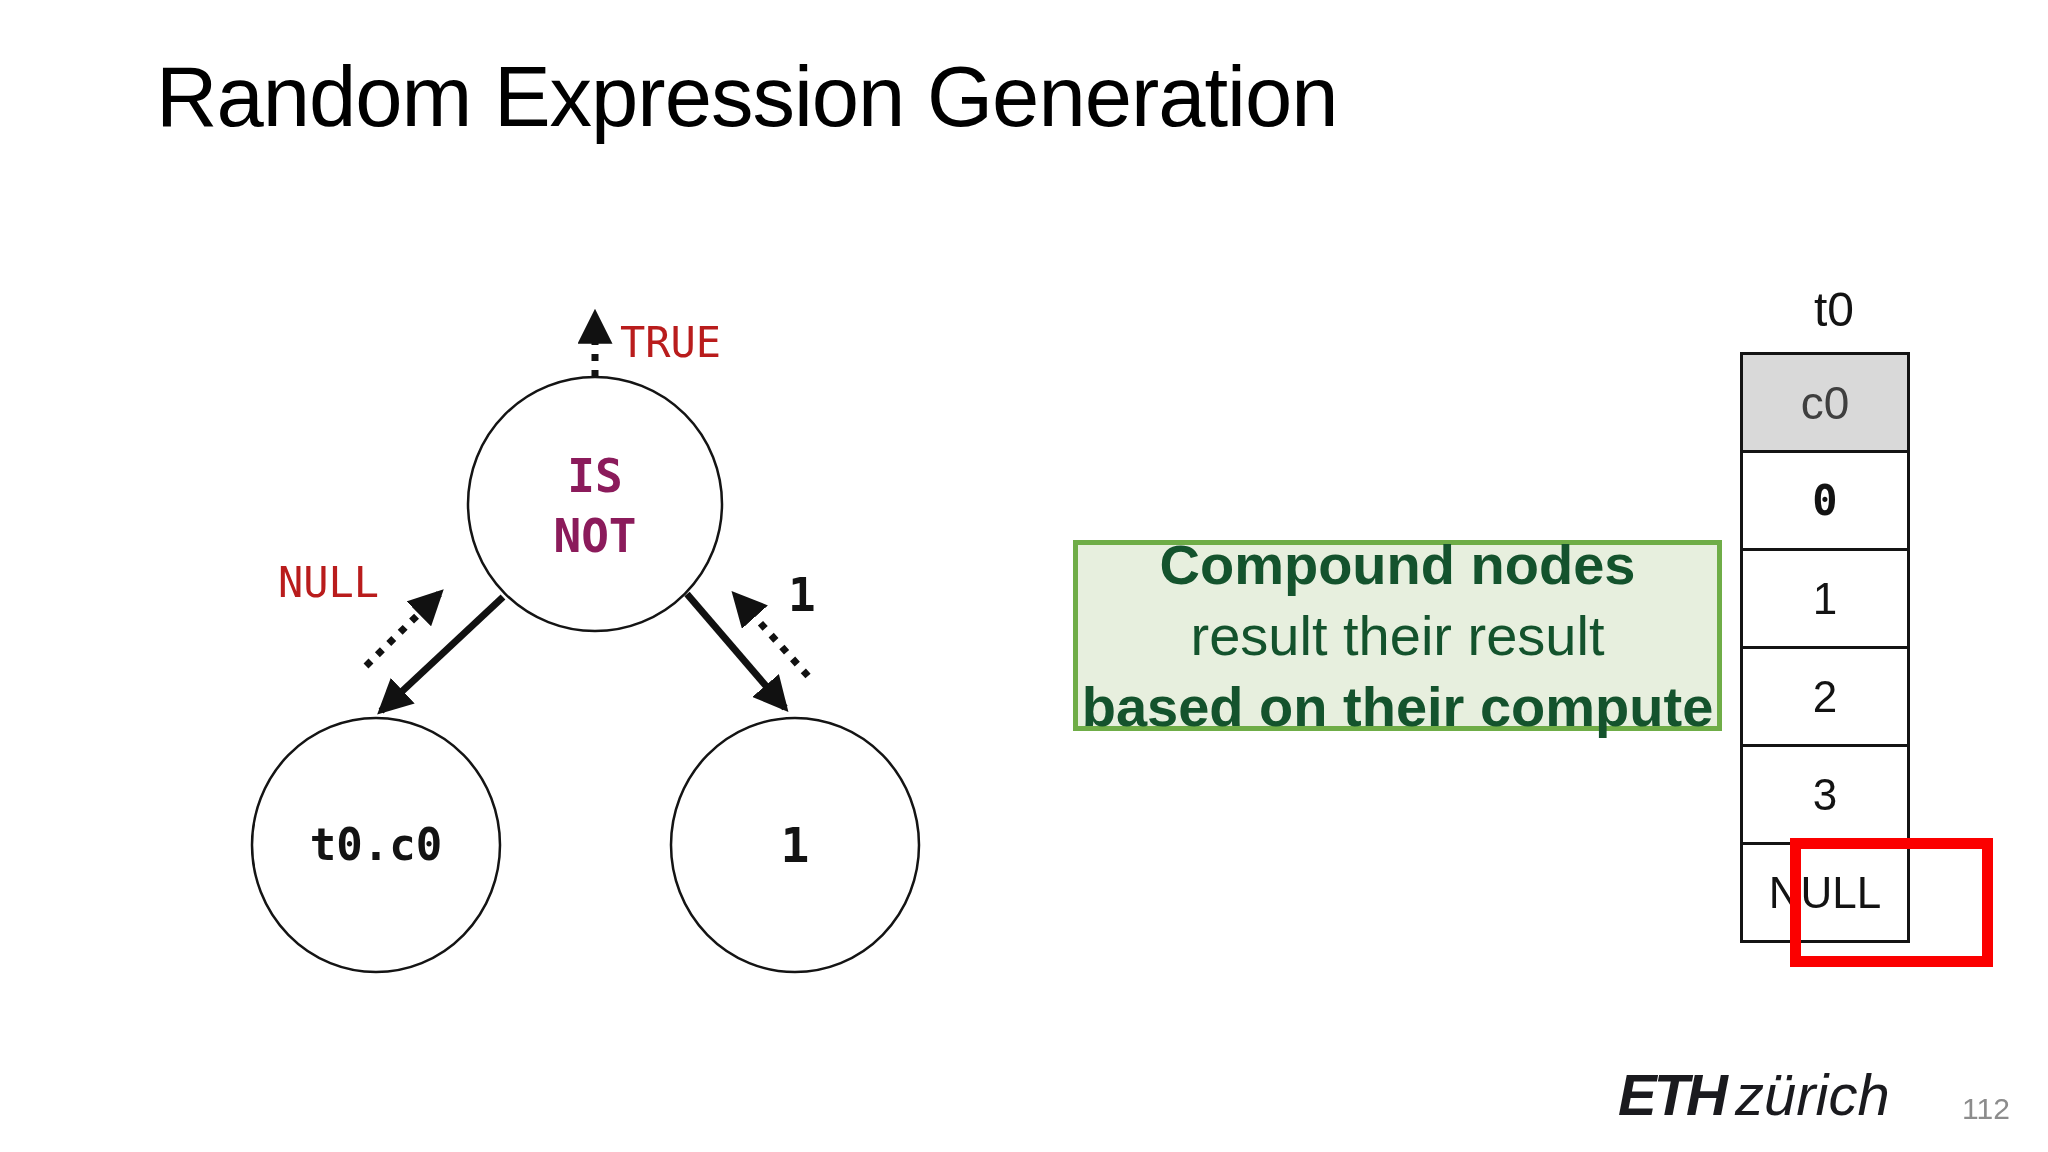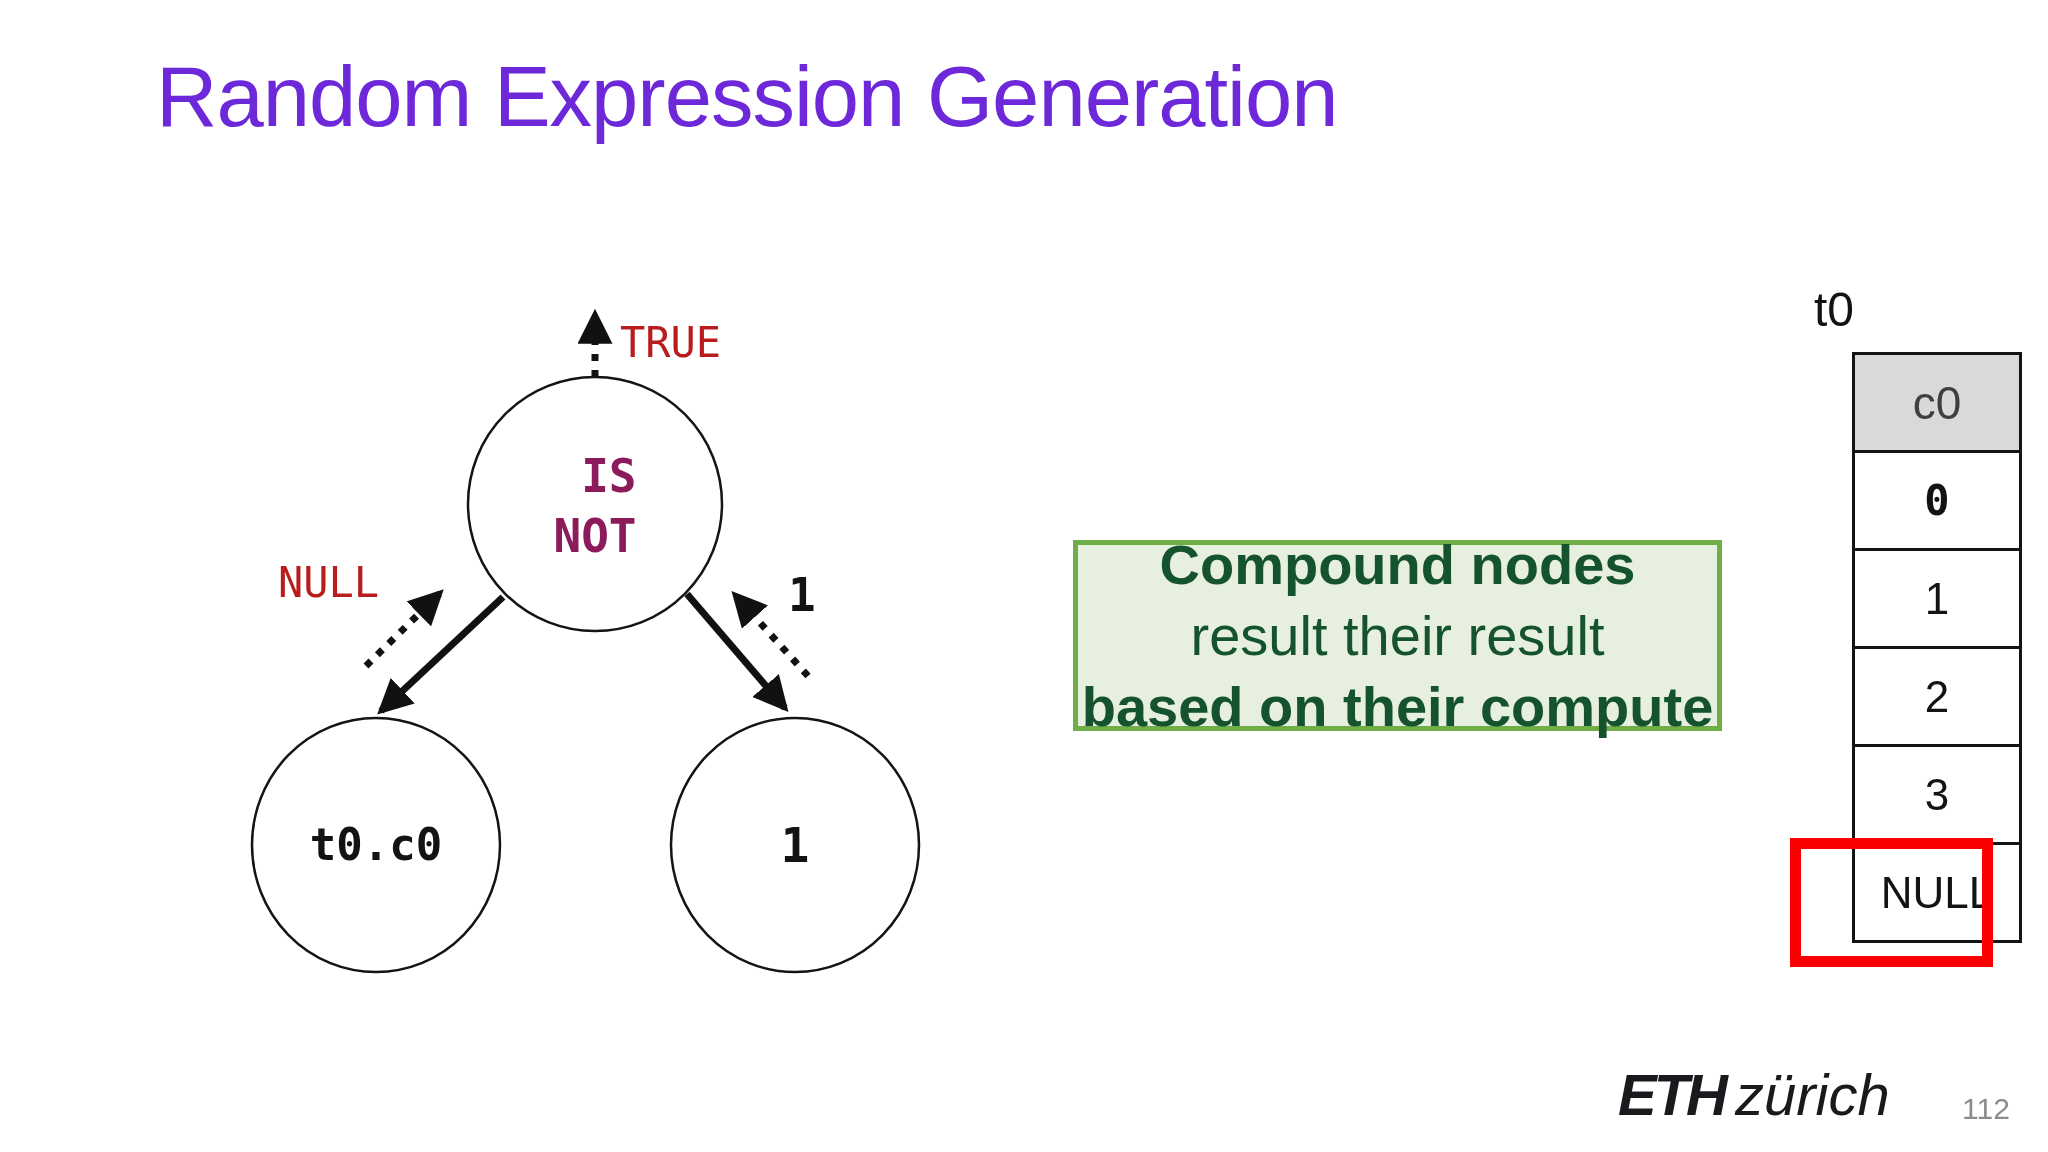--- a/index.html
+++ b/index.html
@@ -4,43 +4,43 @@
 <style>
   html,body{margin:0;padding:0;background:#ffffff;}
   #slide{
     position:relative;width:2048px;height:1152px;background:#ffffff;overflow:hidden;
     font-family:"Liberation Sans",sans-serif;color:#111;
   }
   .abs{position:absolute;}
   
   .title{
     left:156px;top:48px;font-size:85px;font-weight:400;letter-spacing:-1px;
-    color:#6d28d9;white-space:nowrap;
+    color:#000000;white-space:nowrap;
   }
   
   #diagram{left:0;top:0;width:2048px;height:1152px;}
   
   .mono{font-family:"DejaVu Sans Mono","Liberation Mono",monospace;}
   .edge-label{font-size:42px;color:#b91c1c;line-height:1;white-space:nowrap;}
-  .node-text{transform:translate(-50%,-50%);text-align:right;line-height:1;white-space:nowrap;}
+  .node-text{transform:translate(-50%,-50%);text-align:center;line-height:1;white-space:nowrap;}
   .root-label{font-size:46px;font-weight:bold;color:#8B1B5B;line-height:60px;}
   .leaf-label{font-size:44px;font-weight:bold;color:#131313;}
   .one-edge-label{font-size:46px;font-weight:bold;color:#131313;}
   
   .callout{
     left:1073px;top:540px;width:649px;height:191px;box-sizing:border-box;
     background:#E7EFDE;border:5px solid #6FAD47;
     display:flex;flex-direction:column;align-items:center;justify-content:center;
     font-size:56px;line-height:71px;color:#14532d;text-align:center;
   }
   .callout .b{font-weight:bold;}
   
   .tbl-name{left:1814px;top:282px;font-size:48px;color:#131313;}
   .tbl{
-    left:1852px;top:352px;width:170px;box-sizing:border-box;
+    left:1740px;top:352px;width:170px;box-sizing:border-box;
     border:3px solid #141414;background:#7dd3fc;
   }
   .tbl .cell{
     height:95px;border-bottom:3px solid #141414;
     display:flex;align-items:center;justify-content:center;
     font-size:44px;color:#131313;background:#ffffff;
   }
   .tbl .cell:last-child{border-bottom:none;}
   .tbl .header{background:#D9D9D9;font-size:46px;color:#3F3F3F;}
   .tbl .mono-bold{font-family:"DejaVu Sans Mono","Liberation Mono",monospace;font-weight:bold;font-size:42px;}

